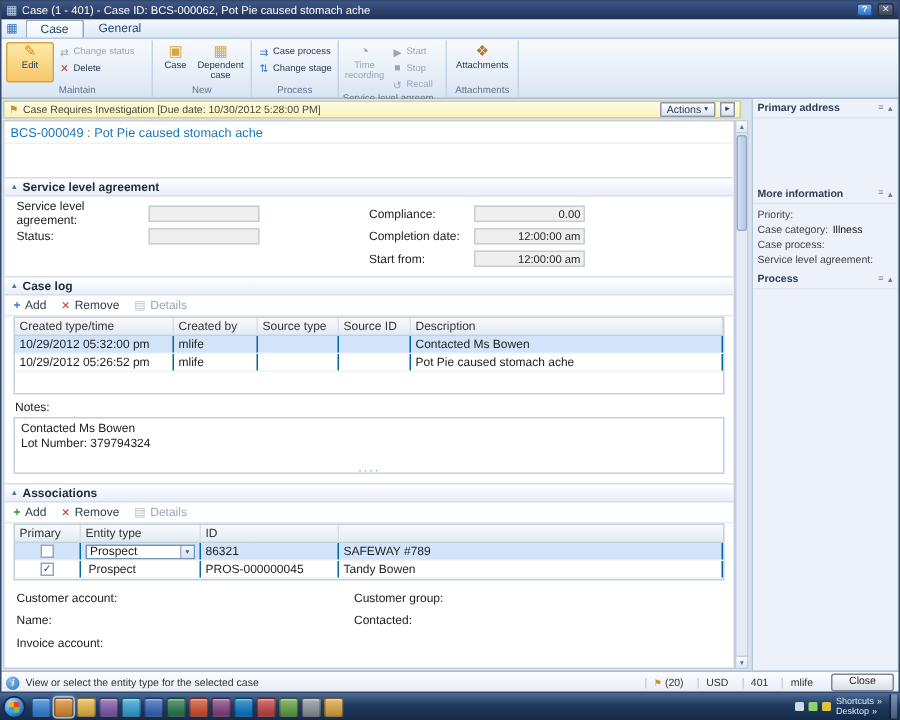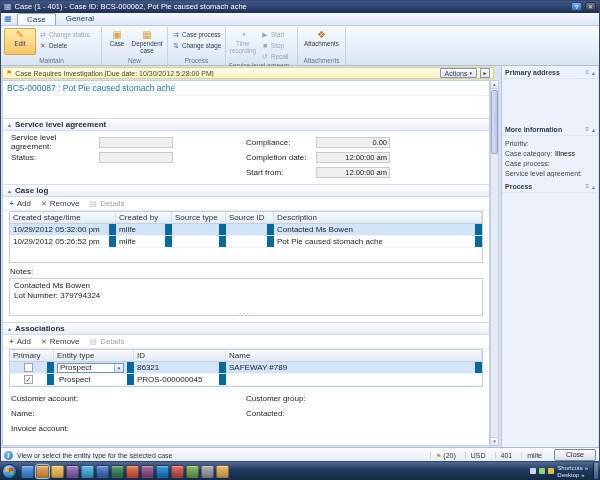--- a/index.html
+++ b/index.html
@@ -65,34 +65,34 @@
   .tb-item.add-blue .tic{color:#3a7ad9}
   .tb-item.add-green .tic{color:#2e9e2e}
   .tb-item.removei .tic{color:#c0392b;font-size:7px}
   .tb-item.disabled{color:#9aa6b8}
   .tb-item.disabled .tic{color:#b9c2cf}
 
   .grid{margin:0 6px;border:1px solid #c5cedb}
   .g-head{display:flex;height:12px;background:linear-gradient(#f8fafc,#e4ebf4);border-bottom:1px solid #c5cedb;color:#333}
   .g-head .gc{padding:0 3px;line-height:11px;border-right:1px solid #d8dfe9;white-space:nowrap;overflow:hidden}
   .g-row{display:flex;height:12px;line-height:11px;border-bottom:1px solid #f0f3f7;background:#fff}
-  .g-row .gc{padding:0 3px;border-right:7px solid #0369a1;white-space:nowrap;overflow:hidden}
+  .g-row .gc{padding:0 3px;border-right:1px solid #0369a1;white-space:nowrap;overflow:hidden}
   .g-row.sel{background:#d2e4f9}
   .g-empty{height:14px;background:#fff}
   .case .c1{width:106px}.case .c2{width:56px}.case .c3{width:54px}.case .c4{width:48px}.case .c5{flex:1}
   .assoc .a1{width:44px;display:flex;justify-content:center;align-items:center}.assoc .a2{width:80px;display:flex;align-items:center}.assoc .a3{width:92px}.assoc .a4{flex:1}
   .cb{width:9px;height:9px;background:#fff;border:1px solid #97a4b6;font-size:7px;line-height:8px;text-align:center;color:#2b3b52}
   .combo{display:flex;align-items:center;justify-content:space-between;width:100%;height:10px;background:#fff;border:1px solid #7294b8;padding:0 0 0 2px}
   .combo .caret{font-size:5px;color:#41597a;background:linear-gradient(#f2f6fb,#d7e2f0);border-left:1px solid #9fb3cc;width:9px;text-align:center;line-height:8px;height:100%}
 
   .notes-label{padding:4px 7px 2px;color:#222}
   .notes-box{margin:0 6px;border:1px solid #c5cedb;height:38px;padding:2px 4px;line-height:9.5px;position:relative;color:#222}
   .dots{position:absolute;bottom:-2px;left:50%;transform:translateX(-50%);color:#8fa0b5;font-size:8px;letter-spacing:1px;line-height:6px}
 
-  .assoc-details{display:flex;gap:10px;padding:6px 8px}
+  .assoc-details{display:flex;padding:6px 8px}
   .ad-col{display:flex;flex-direction:column;gap:4px}
   .ad-col.left{width:225px}
   .ad-row{display:flex;height:11px;align-items:center}
   .ad-row .flabel{width:84px;color:#222}
 
   
   #vscroll{position:absolute;left:490px;top:14px;width:9px;height:366px;background:#e4ebf5;border:1px solid #c3cfdf}
   .sbu{position:absolute;left:0;width:7px;height:8px;text-align:center;font-size:4.5px;line-height:8px;color:#5a7296;background:linear-gradient(#fbfcfe,#dfe7f2)}
   .sbu.up{top:0;border-bottom:1px solid #c3cfdf}
   .sbu.down{bottom:0;border-top:1px solid #c3cfdf}
@@ -237,21 +237,21 @@
     <span class="notify-ic">⚑</span>
     <span class="notify-text">Case Requires Investigation  [Due date: 10/30/2012 5:28:00 PM]</span>
     <span class="actions-btn">
       <span>Actions</span>
       <span style="font-size:5px">▾</span>
     </span>
     <span class="more-btn">▸</span>
   </div>
 
   <div id="leftcol">
-    <div class="record-title">BCS-000087 : Pot Pie caused stomach ache</div>
+    <div class="record-title">BCS-000049 : Pot Pie caused stomach ache</div>
     <div class="spacer"></div>
 
     <div class="sec-h">
       <span class="tri">▴</span>
       <span>Service level agreement</span>
     </div>
     <div class="form-cols">
       <div class="fcol left">
         <div class="frow">
           <span class="flabel">Service level agreement:</span>
@@ -291,21 +291,21 @@
         <span class="tic">✕</span>
         <span>Remove</span>
       </span>
       <span class="tb-item disabled">
         <span class="tic">▤</span>
         <span>Details</span>
       </span>
     </div>
     <div class="grid case">
       <div class="g-head">
-        <span class="gc c1">Created stage/time</span>
+        <span class="gc c1">Created type/time</span>
         <span class="gc c2">Created by</span>
         <span class="gc c3">Source type</span>
         <span class="gc c4">Source ID</span>
         <span class="gc c5">Description</span>
       </div>
       <div class="g-row sel">
         <span class="gc c1">10/29/2012   05:32:00 pm</span>
         <span class="gc c2">mlife</span>
         <span class="gc c3"></span>
         <span class="gc c4"></span>
@@ -343,41 +343,41 @@
       <span class="tb-item disabled">
         <span class="tic">▤</span>
         <span>Details</span>
       </span>
     </div>
     <div class="grid assoc">
       <div class="g-head">
         <span class="gc a1" style="justify-content:flex-start">Primary</span>
         <span class="gc a2">Entity type</span>
         <span class="gc a3">ID</span>
-        <span class="gc a4">Name</span>
       </div>
       <div class="g-row sel">
         <span class="gc a1">
             <span class="cb"></span>
           </span>
         <span class="gc a2">
             <span class="combo">
               <span>Prospect</span>
               <span class="caret">▾</span>
             </span>
           </span>
         <span class="gc a3">86321</span>
         <span class="gc a4">SAFEWAY #789</span>
       </div>
       <div class="g-row">
         <span class="gc a1">
             <span class="cb">✓</span>
           </span>
         <span class="gc a2" style="padding-left:5px">Prospect</span>
         <span class="gc a3">PROS-000000045</span>
+        <span class="gc a4">Tandy Bowen</span>
       </div>
     </div>
     <div class="assoc-details">
       <div class="ad-col left">
         <div class="ad-row">
             <span class="flabel">Customer account:</span>
           </div>
         <div class="ad-row">
             <span class="flabel">Name:</span>
           </div>

